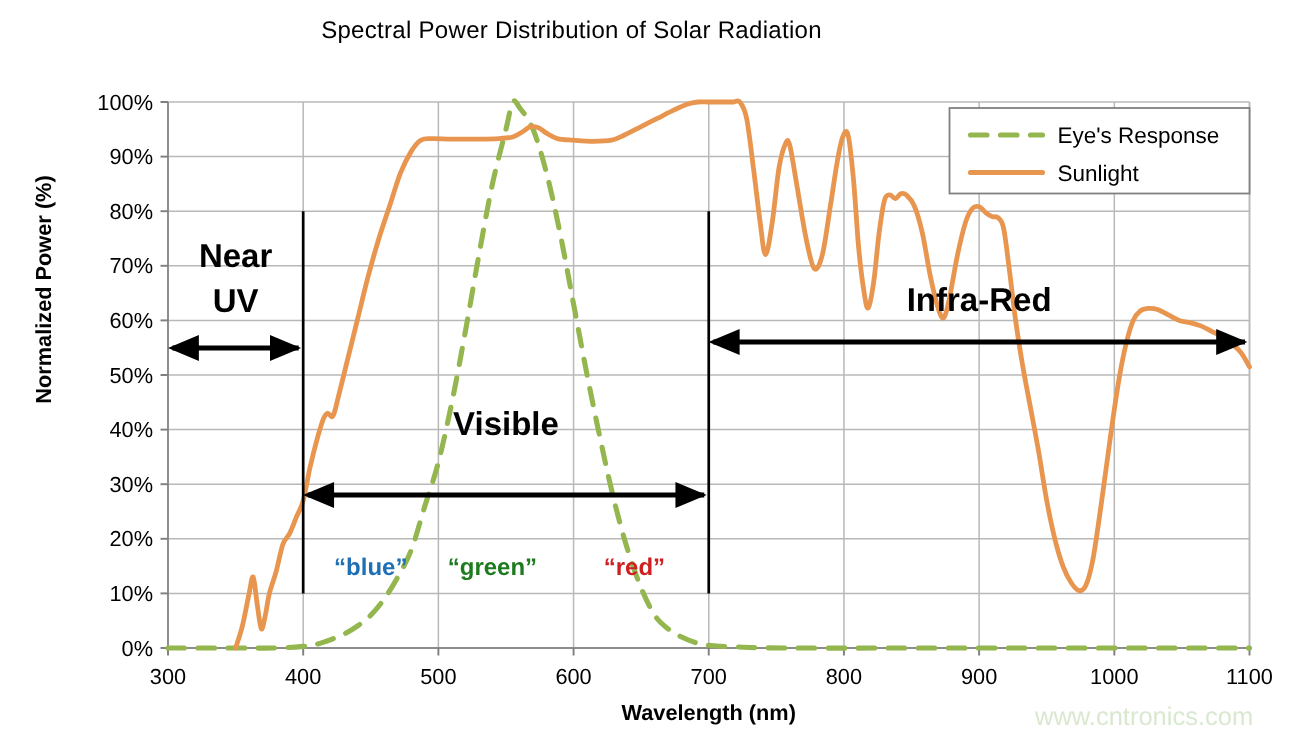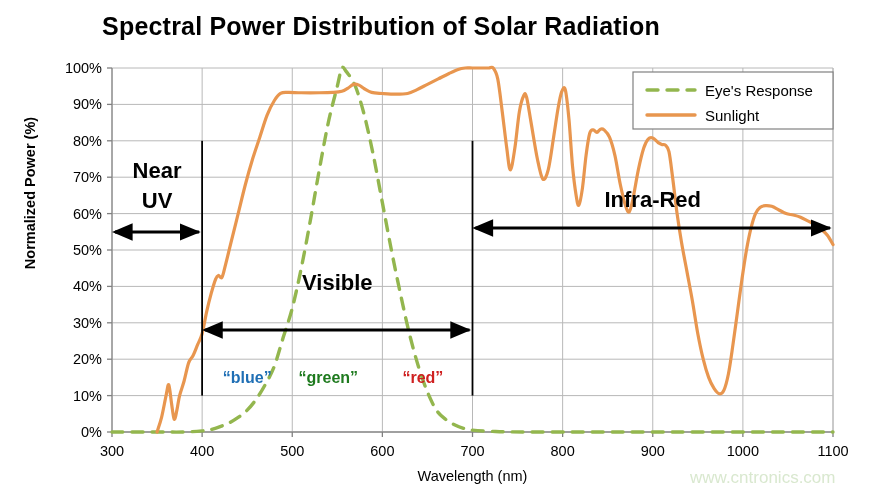--- a/index.html
+++ b/index.html
@@ -15,22 +15,22 @@
   #chart-root {
     position: absolute;
     left: 0; top: 0;
     width: 870px; height: 498px;
   }
   .chart-title {
     position: absolute;
     left: 0; top: 12px;
     width: 762px;
     text-align: center;
-    font-size: 25px;
-    font-weight: bold;
+    font-size: 16px;
+    font-weight: normal;
     color: #000000;
     letter-spacing: 0.2px;
   }
   .y-axis-title {
     position: absolute;
     left: -60px;
     top: 185px;
     width: 180px;
     text-align: center;
     font-size: 14.5px;
@@ -38,21 +38,21 @@
     color: #000;
     transform: rotate(-90deg);
     transform-origin: center center;
   }
   .x-axis-title {
     position: absolute;
     left: 112px; top: 468px;
     width: 721px;
     text-align: center;
     font-size: 14.5px;
-    font-weight: normal;
+    font-weight: bold;
     color: #000;
   }
   .watermark {
     position: absolute;
     left: 690px; top: 468px;
     font-size: 17px;
     color: #d9e8cf;
     font-weight: normal;
   }
   svg.plot { position: absolute; left: 0; top: 0; }

